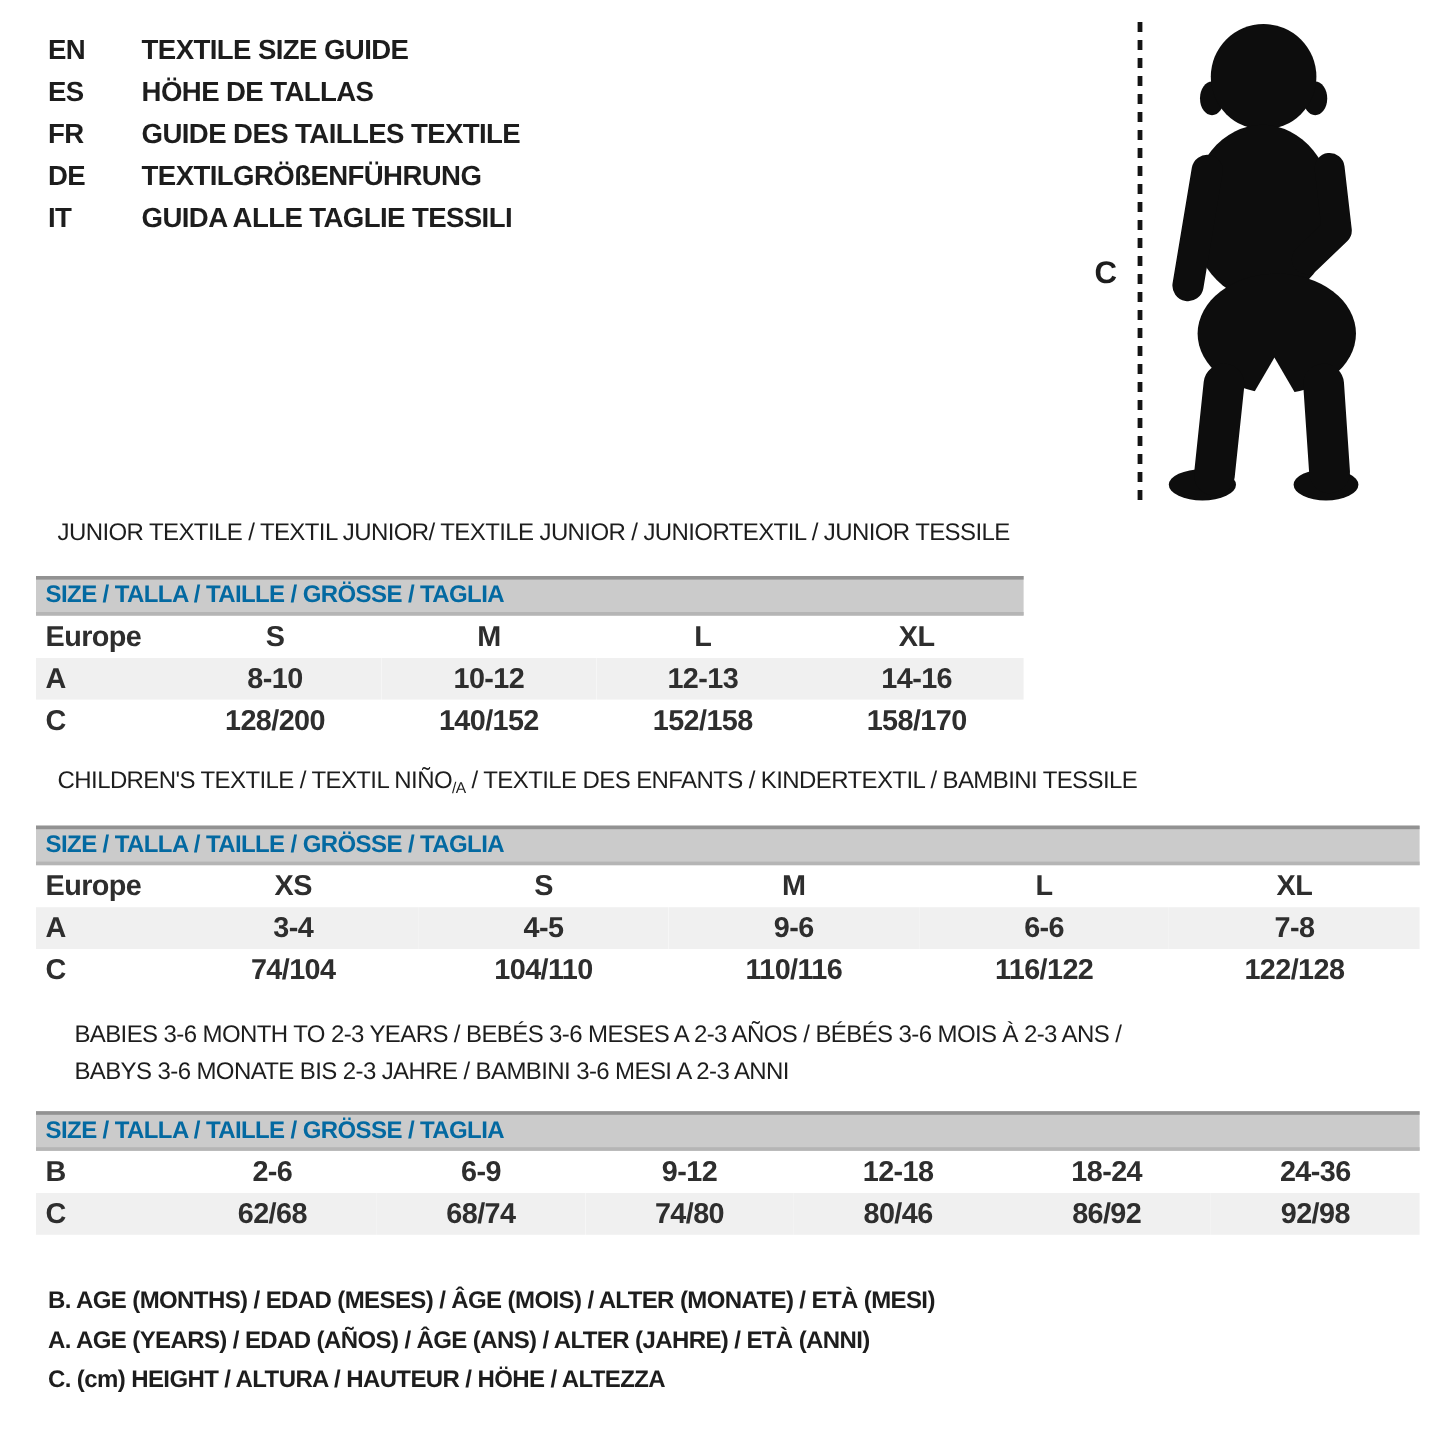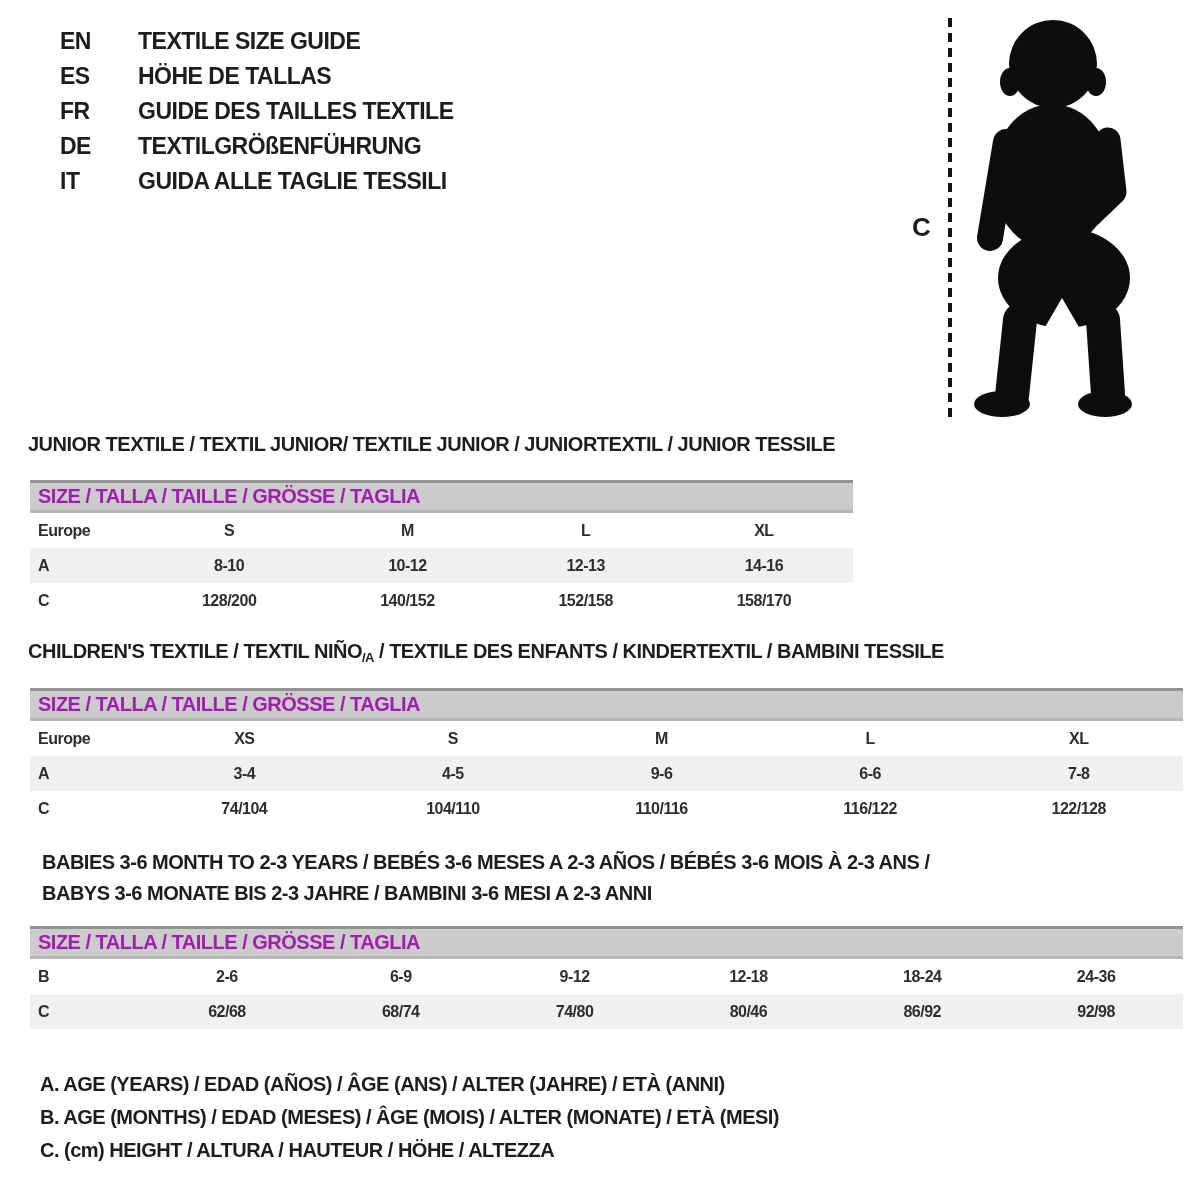--- a/index.html
+++ b/index.html
@@ -8,52 +8,52 @@
     width: 1200px;
     height: 1200px;
     background: #ffffff;
     font-family: "Liberation Sans", sans-serif;
     color: #1d1d1d;
     letter-spacing: -0.5px;
     overflow: hidden;
   }
 
   
-  .lang-list { position: absolute; left: 40px; top: 24px; font-size: 23px; font-weight: 700; margin-left: 20px; }
+  .lang-list { position: absolute; left: 40px; top: 24px; font-size: 23px; font-weight: 700; }
   .lang-row { display: flex; height: 35px; line-height: 35px; }
   .lang-code { width: 78px; flex: 0 0 78px; }
   .lang-title { white-space: nowrap; }
 
   
   .height-line {
     position: absolute; left: 948px; top: 18px; width: 4px; height: 400px;
     background: repeating-linear-gradient(to bottom, #141414 0 9px, transparent 9px 15px);
   }
   .measure-label { position: absolute; left: 912px; top: 212px; font-size: 26px; font-weight: 700; }
   .silhouette { position: absolute; left: 962px; top: 12px; }
 
   
-  .section-heading { position: absolute; left: 28px; font-size: 20px; font-weight: 700; white-space: nowrap; line-height: 25px; }
+  .section-heading { position: absolute; left: 48px; font-size: 20px; font-weight: 400; white-space: nowrap; line-height: 25px; }
   .heading-junior { top: 432px; }
   .heading-children { top: 639px; }
   .heading-babies { top: 847px; line-height: 31px; margin-left: 14px; }
   .sub-small { font-size: 13px; vertical-align: -4px; }
 
   
   .table-wrap { position: absolute; left: 30px; }
   .w-junior { top: 480px; width: 823px; }
   .w-children { top: 688px; width: 1153px; }
   .w-babies { top: 926px; width: 1153px; }
   .band {
     height: 27px; background: #cbcbcb;
     border-top: 3px solid #929292; border-bottom: 3px solid #b5b5b5;
-    font-size: 20px; font-weight: 700; color: #a21caf;
+    font-size: 20px; font-weight: 700; color: #0369a1;
     line-height: 26px; padding-left: 8px;
   }
-  table { width: 100%; border-collapse: collapse; table-layout: fixed; font-size: 16px; font-weight: 700; color: #2e2e2e; }
+  table { width: 100%; border-collapse: collapse; table-layout: fixed; font-size: 24px; font-weight: 700; color: #2e2e2e; }
   col.label-col { width: 110px; }
   td { height: 35px; text-align: center; padding: 0; overflow: hidden; }
   td.rowlabel { text-align: left; padding-left: 8px; }
   tr.stripe { background: #f0f0f0; }
 
   
   .legend { position: absolute; left: 40px; top: 1068px; font-size: 20px; font-weight: 700; line-height: 33px; }
   .legend-line { white-space: nowrap; }
 </style>
 </head>
@@ -218,18 +218,18 @@
           <td>74/80</td>
           <td>80/46</td>
           <td>86/92</td>
           <td>92/98</td>
         </tr>
       </tbody>
     </table>
   </div>
 
   <div class="legend">
+    <div class="legend-line">B. AGE (MONTHS) / EDAD (MESES) / ÂGE (MOIS) / ALTER (MONATE) / ETÀ (MESI)</div>
     <div class="legend-line">A. AGE (YEARS) / EDAD (AÑOS) / ÂGE (ANS) / ALTER (JAHRE) / ETÀ (ANNI)</div>
-    <div class="legend-line">B. AGE (MONTHS) / EDAD (MESES) / ÂGE (MOIS) / ALTER (MONATE) / ETÀ (MESI)</div>
     <div class="legend-line">C. (cm) HEIGHT / ALTURA / HAUTEUR / HÖHE / ALTEZZA</div>
   </div>
 
 </div>
 
 </body></html>

